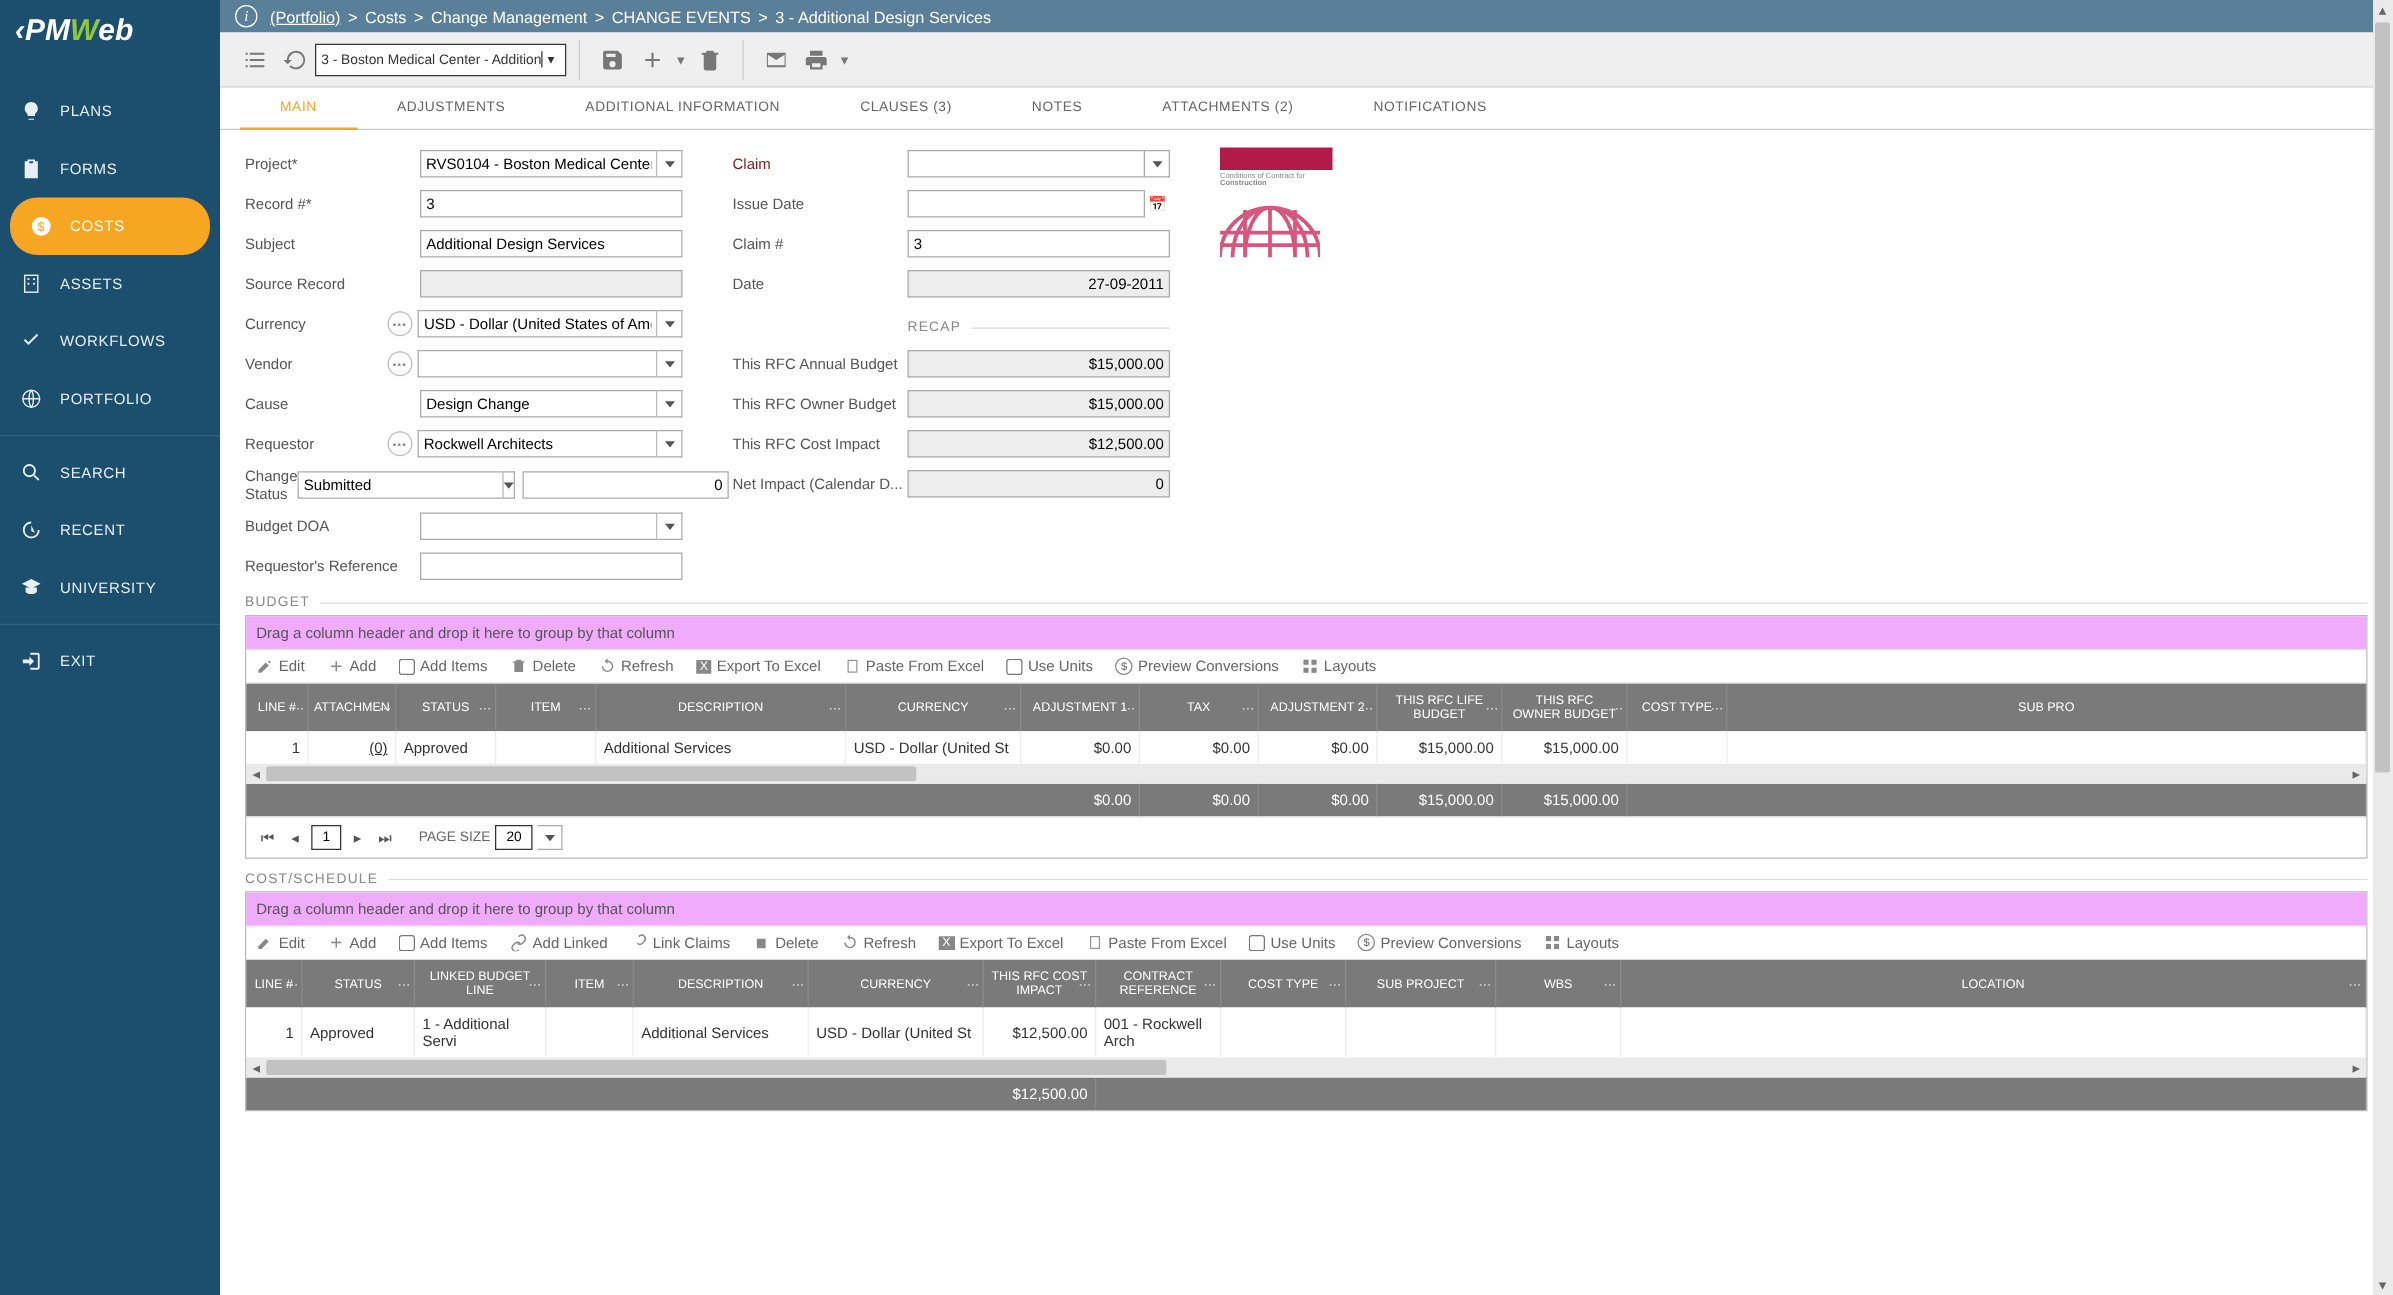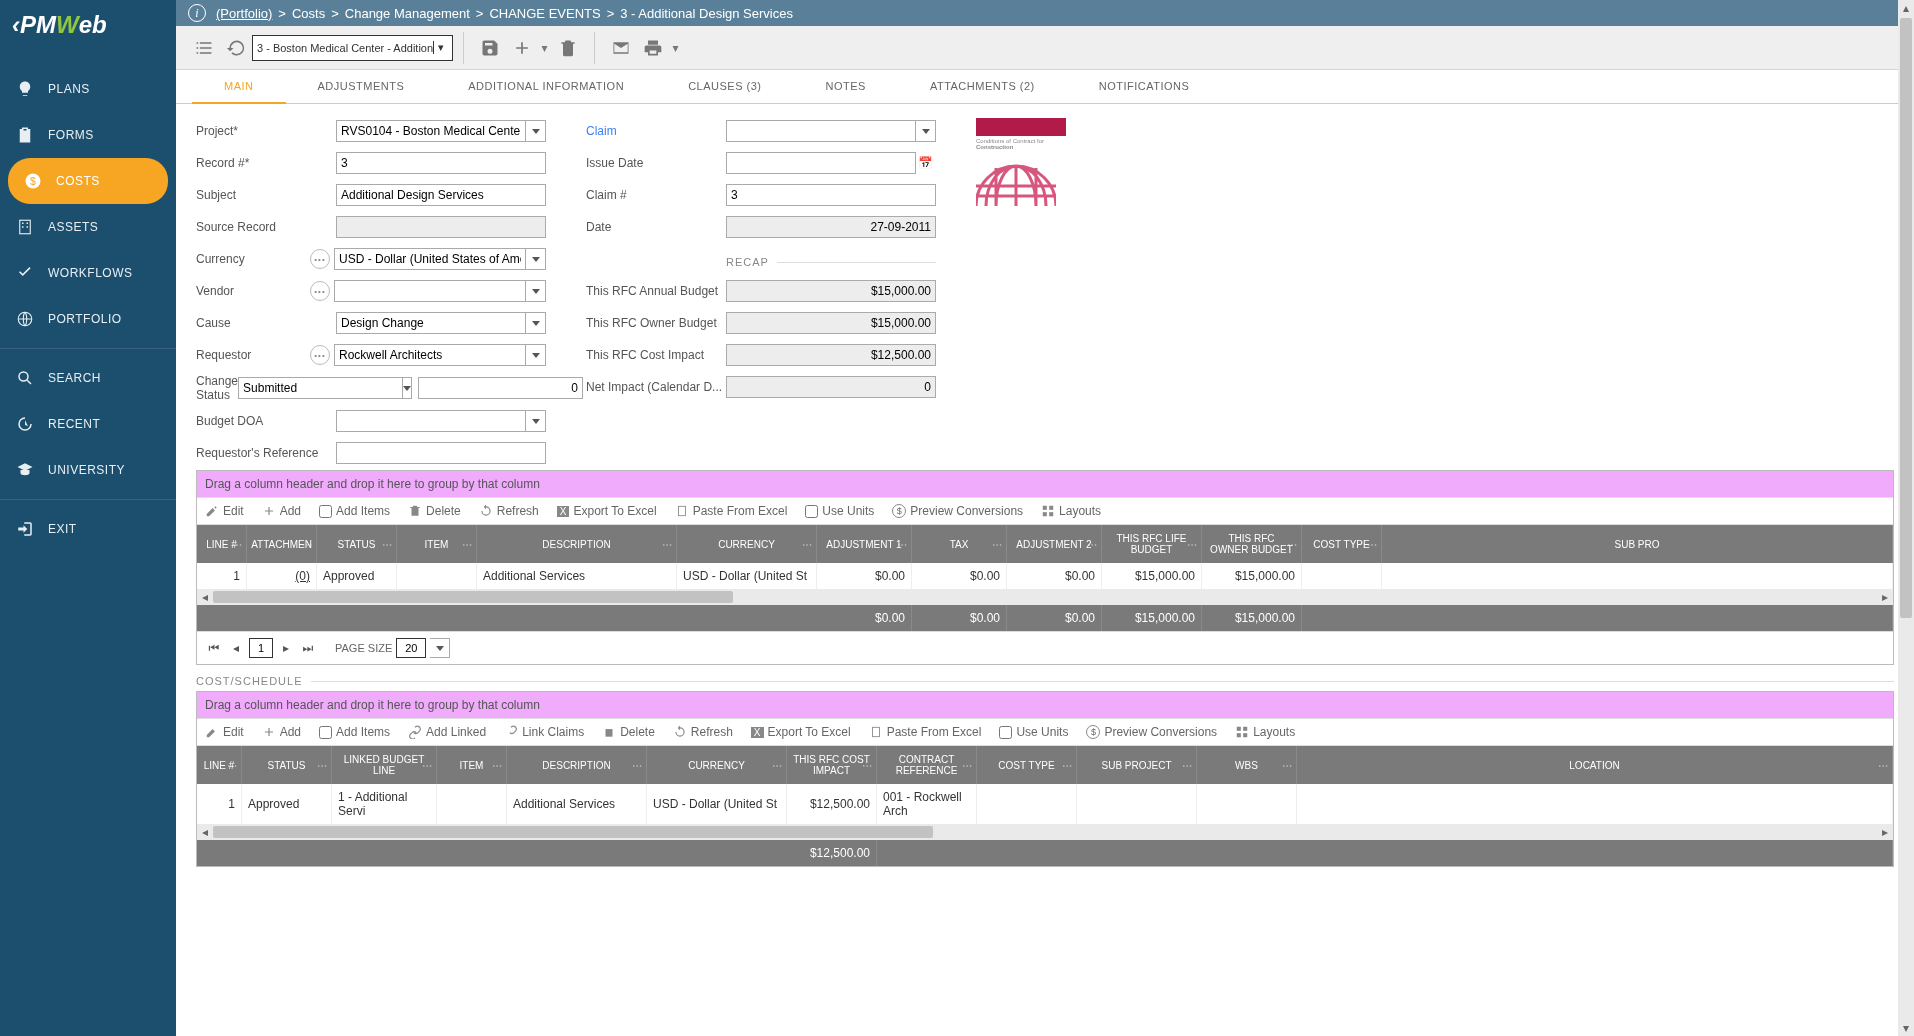--- a/index.html
+++ b/index.html
@@ -33,21 +33,21 @@
 .form-grid{display:flex;gap:40px}
 .form-col{display:flex;flex-direction:column;gap:6px;flex:0 0 auto}
 .form-col.c1{width:350px}
 .form-col.c2{width:350px}
 .thumb{width:90px;height:90px;border:none}
 .thumb-hdr{height:18px;background:#b01b4a;margin-bottom:2px}
 .thumb-body{font-size:6px;color:#888}
 .thumb-globe{width:80px;height:50px;margin-top:6px}
 .frow{display:flex;align-items:center;min-height:26px}
 .flabel{width:140px;font-size:12px;color:#555}
-.flabel.link{cursor:pointer;color:#3b82f6}
+.flabel.link{cursor:pointer;color:#7f1d1d}
 .finput{flex:1;height:22px;border:1px solid #aaa;background:#fff;padding:0 4px;font-size:12px}
 .finput.ro{background:#ededed}
 .fdd{width:20px;height:22px;border:1px solid #aaa;border-left:none;display:flex;align-items:center;justify-content:center;background:#fff;cursor:pointer}
 .fdd::after{content:"";border-left:4px solid transparent;border-right:4px solid transparent;border-top:5px solid #555}
 .cal{width:20px;height:22px;display:flex;align-items:center;justify-content:center;color:#888;cursor:pointer}
 .dots{width:20px;height:20px;border:1px solid #bbb;border-radius:50%;display:flex;align-items:center;justify-content:center;font-size:8px;letter-spacing:1px;color:#888;cursor:pointer;margin-right:4px}
 .section-label{font-size:11px;color:#888;letter-spacing:1px;margin:10px 0 4px;display:flex;align-items:center}
 .section-label::after{content:"";flex:1;height:1px;background:#ddd;margin-left:8px}
 .grid-wrapper{border:1px solid #bbb;margin-top:4px}
 .group-row{padding:6px 8px;font-size:12px;color:#555;background:#f0abfc;border-bottom:1px solid #ddd}
@@ -345,20 +345,21 @@
 
         <div class="thumb">
           <div class="thumb-hdr"></div>
           <div class="thumb-body">Conditions of Contract for<br><b>Construction</b></div>
           <svg class="thumb-globe" viewBox="0 0 80 50">
               <path d="M0 50 A40 40 0 0 1 80 50 M10 50 A30 40 0 0 1 70 50 M20 50 A20 40 0 0 1 60 50 M0 30 L80 30 M0 40 L80 40 M40 10 L40 50 M20 12 L20 50 M60 12 L60 50" stroke="#d6567e" stroke-width="3" fill="none"></path>
             </svg>
         </div>
       </div>
 
+      <div class="section-label">BUDGET</div>
       <div class="grid-wrapper">
         <div class="group-row">Drag a column header and drop it here to group by that column</div>
         <div class="grid-toolbar">
           <span class="gtbtn">
               <svg viewBox="0 0 24 24">
                 <path d="M3 17v4h4L17 11l-4-4L3 17zm17-11l-2-2-2 2 2 2 2-2z"></path>
               </svg>
               <span>Edit</span>
             </span>
           <span class="gtbtn">

